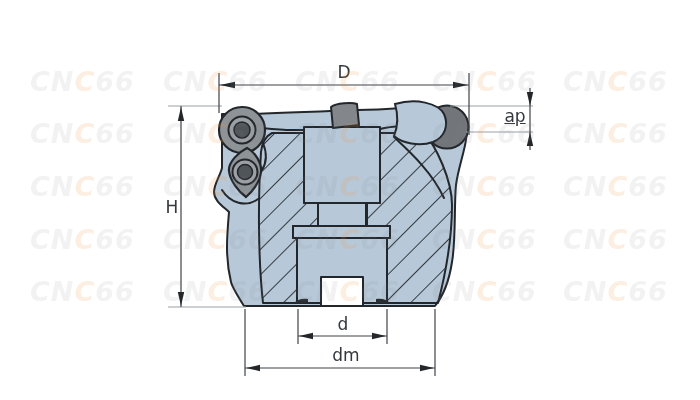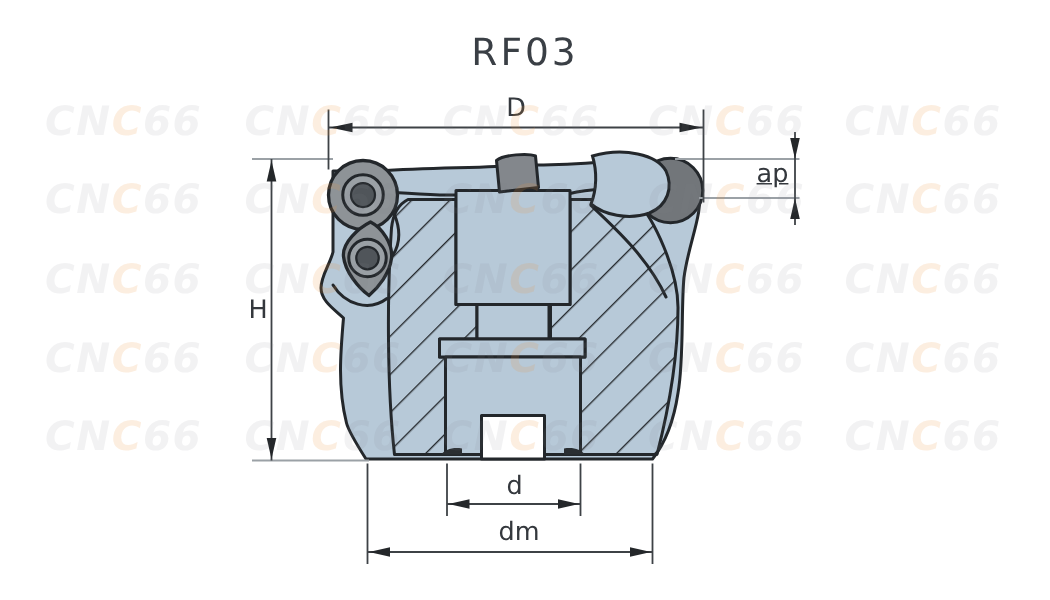--- a/index.html
+++ b/index.html
@@ -113,21 +113,20 @@
 
     <g stroke="#3e4246" stroke-width="1.2">
       <line x1="245" y1="309" x2="245" y2="376"></line>
       <line x1="435" y1="309" x2="435" y2="376"></line>
       <line x1="245" y1="368" x2="435" y2="368"></line>
     </g>
     <polygon fill="#24272a" points="246,368 260,364.8 260,371.2"></polygon>
     <polygon fill="#24272a" points="434,368 420,364.8 420,371.2"></polygon>
   </svg>
 
-  <div id="title">RF03</div>
   <div class="lbl lbl-D">D</div>
   <div class="lbl lbl-ap">ap</div>
   <div class="lbl lbl-H">H</div>
   <div class="lbl lbl-d">d</div>
   <div class="lbl lbl-dm">dm</div>
 
   <div id="wm-layer">
       <div class="wm" style="left: 30px; top: 68px;"><span style="color: rgba(125, 130, 135, 0.1);">CN</span><span style="color: rgba(235, 150, 60, 0.16);">C</span><span style="color: rgba(125, 130, 135, 0.1);">66</span></div>
       <div class="wm" style="left: 163px; top: 68px;"><span style="color: rgba(125, 130, 135, 0.1);">CN</span><span style="color: rgba(235, 150, 60, 0.16);">C</span><span style="color: rgba(125, 130, 135, 0.1);">66</span></div>
       <div class="wm" style="left: 295px; top: 68px;"><span style="color: rgba(125, 130, 135, 0.1);">CN</span><span style="color: rgba(235, 150, 60, 0.16);">C</span><span style="color: rgba(125, 130, 135, 0.1);">66</span></div>

